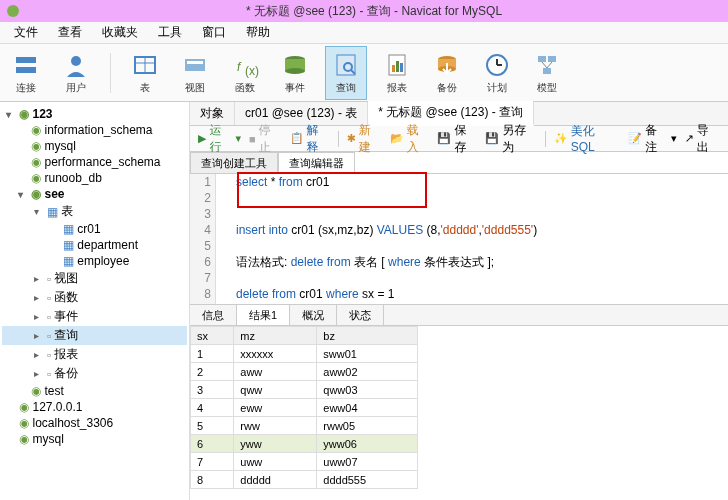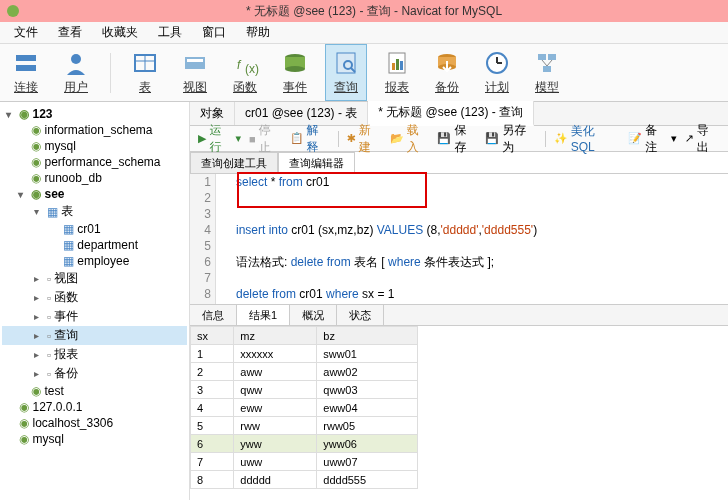--- a/index.html
+++ b/index.html
@@ -1,25 +1,25 @@
 <!DOCTYPE html>
 <html><head>
 <meta charset="utf-8">
 <style>
 * { margin: 0; padding: 0; box-sizing: border-box; font-family: "Microsoft YaHei", Arial, sans-serif; font-size: 12px; }
 body { background: #fff; width: 728px; height: 500px; overflow: hidden; }
-.titlebar { height: 22px; background: #fca5a5; display: flex; align-items: center; padding-left: 6px; }
+.titlebar { height: 22px; background: #f0abfc; display: flex; align-items: center; padding-left: 6px; }
 .titlebar .title { flex: 1; text-align: center; color: #333; }
 .menubar { height: 22px; background: #f8f8f8; display: flex; align-items: center; padding: 0 6px; gap: 4px; border-bottom: 1px solid #ddd; }
 .menubar span { padding: 2px 8px; cursor: default; }
 .toolbar { height: 58px; background: #fafafa; display: flex; align-items: center; padding: 0 6px; gap: 10px; border-bottom: 1px solid #ccc; }
 .tool { display: flex; flex-direction: column; align-items: center; gap: 2px; padding: 4px 6px; cursor: pointer; }
 .tool.active { background: #cfe8f6; border: 1px solid #7ab8dd; }
 .tool .ico { width: 28px; height: 28px; display: flex; align-items: center; justify-content: center; }
-.tool .lbl { font-size: 12px; color: #333; text-decoration: underline; }
+.tool .lbl { font-size: 10px; color: #333; }
 .tsep { width: 1px; height: 40px; background: #ddd; margin: 0 4px; }
 .main { display: flex; height: 398px; }
 .sidebar { width: 190px; border-right: 1px solid #ddd; overflow: auto; padding: 4px 2px; }
 .tree-item { display: flex; align-items: center; gap: 3px; padding: 1px 0 1px 4px; cursor: pointer; white-space: nowrap; }
 .tree-item.sel { background: #d0e7f7; }
 .tree-item.bold { font-weight: bold; }
 .ind1 { padding-left: 16px; } .ind2 { padding-left: 32px; } .ind3 { padding-left: 48px; }
 .caret { width: 10px; display: inline-block; color: #666; font-size: 10px; }
 .dbico { color: #6a9b3f; } .tblico { color: #4a86c5; } .grayico { color: #888; }
 .content { flex: 1; display: flex; flex-direction: column; }

